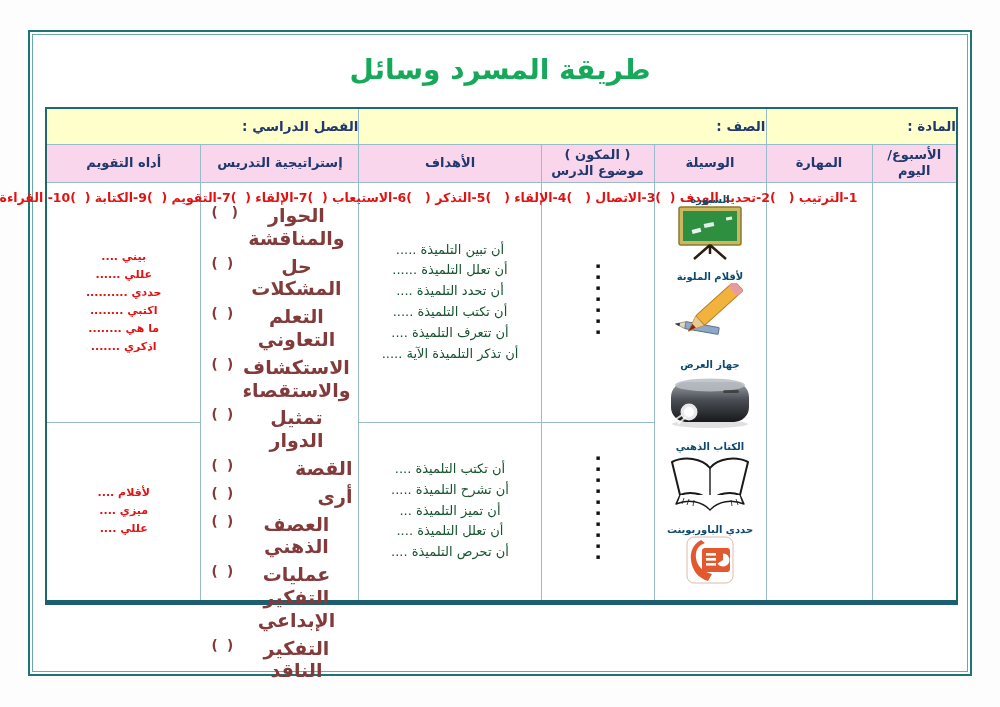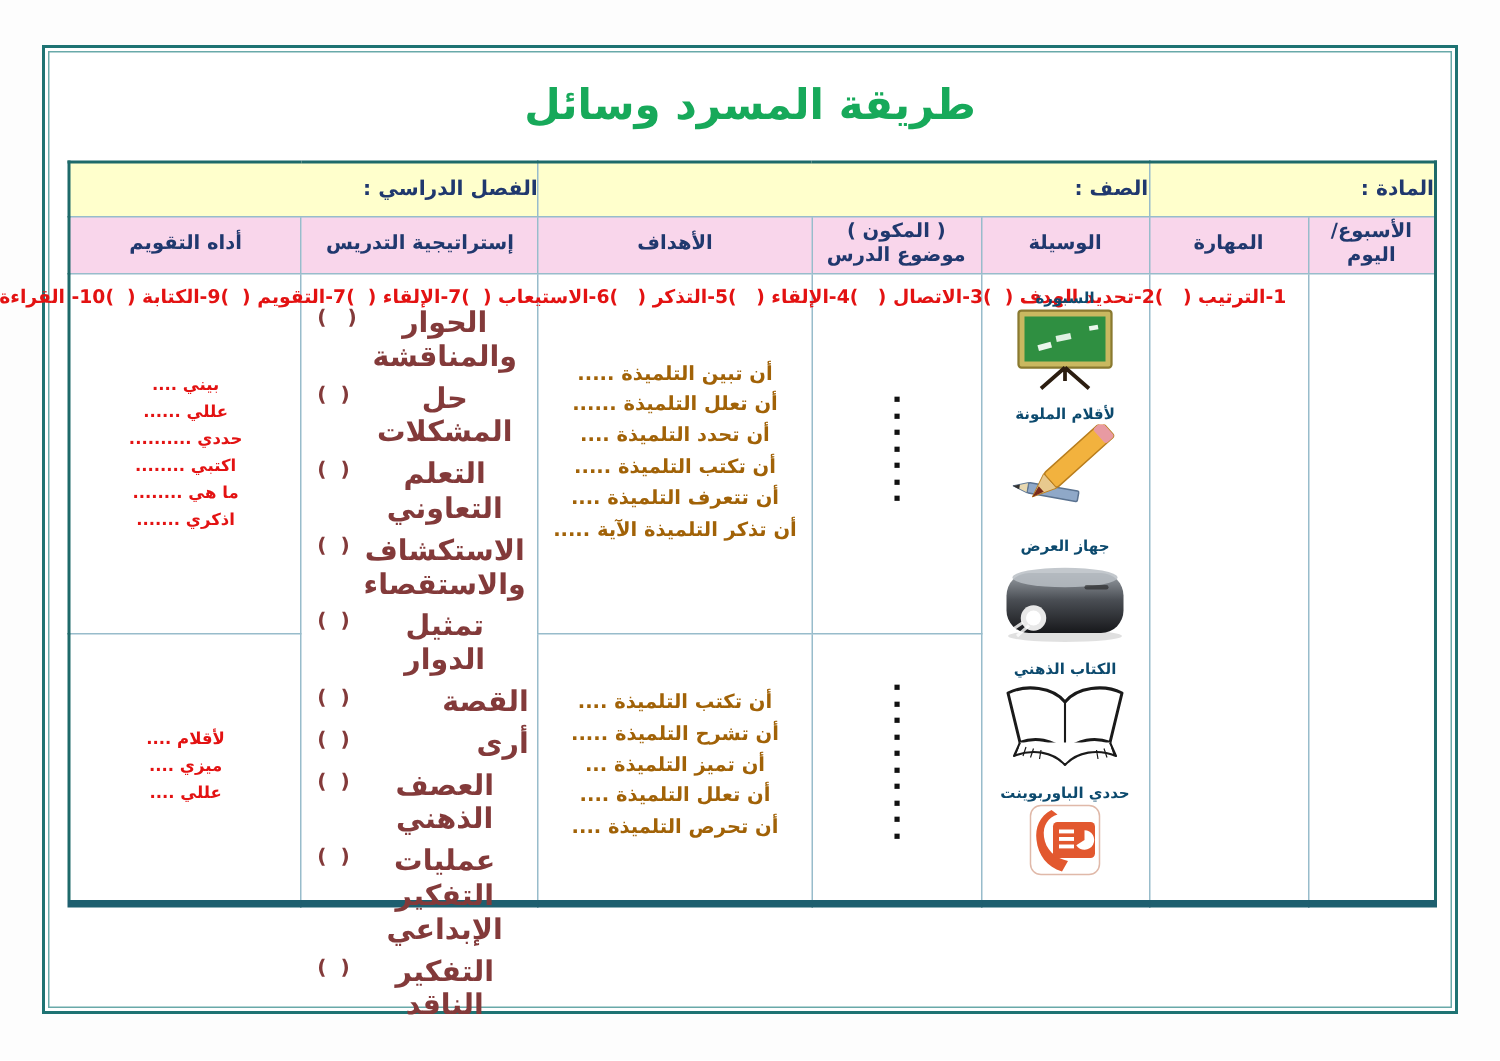--- a/index.html
+++ b/index.html
@@ -36,21 +36,21 @@
   .means-item { display: flex; flex-direction: column; align-items: center; }
   .means-label { color: #0c4a6e; font-weight: bold; font-size: 10px; text-align: center; line-height: 1.2; padding: 0 6px; }
 
   
   .topic-cell { text-align: center; }
   .vdots { display: inline-block; writing-mode: vertical-rl; font-size: 7px; letter-spacing: 3px;
            color: #111; line-height: 1; }
 
   
   .obj-list { text-align: center; }
-  .obj-line { color: #a16207; font-weight: bold; font-size: 13px; line-height: 1.6; white-space: pre; }
+  .obj-line { color: #14532d; font-weight: normal; font-size: 13px; line-height: 1.6; white-space: pre; }
 
   
   .strat-list { height: 414px; padding: 20px 6px 0 10px; }
   .strat-row { display: flex; justify-content: space-between; align-items: flex-start; margin-bottom: 5px; }
   .strat-label { color: #833a3a; font-weight: bold; font-size: 19px; line-height: 1.2;
                  max-width: 112px; text-align: center; }
   .strat-paren { color: #833a3a; font-weight: bold; font-size: 13.5px; white-space: pre; }
 
   
   .eval-list { text-align: center; }

